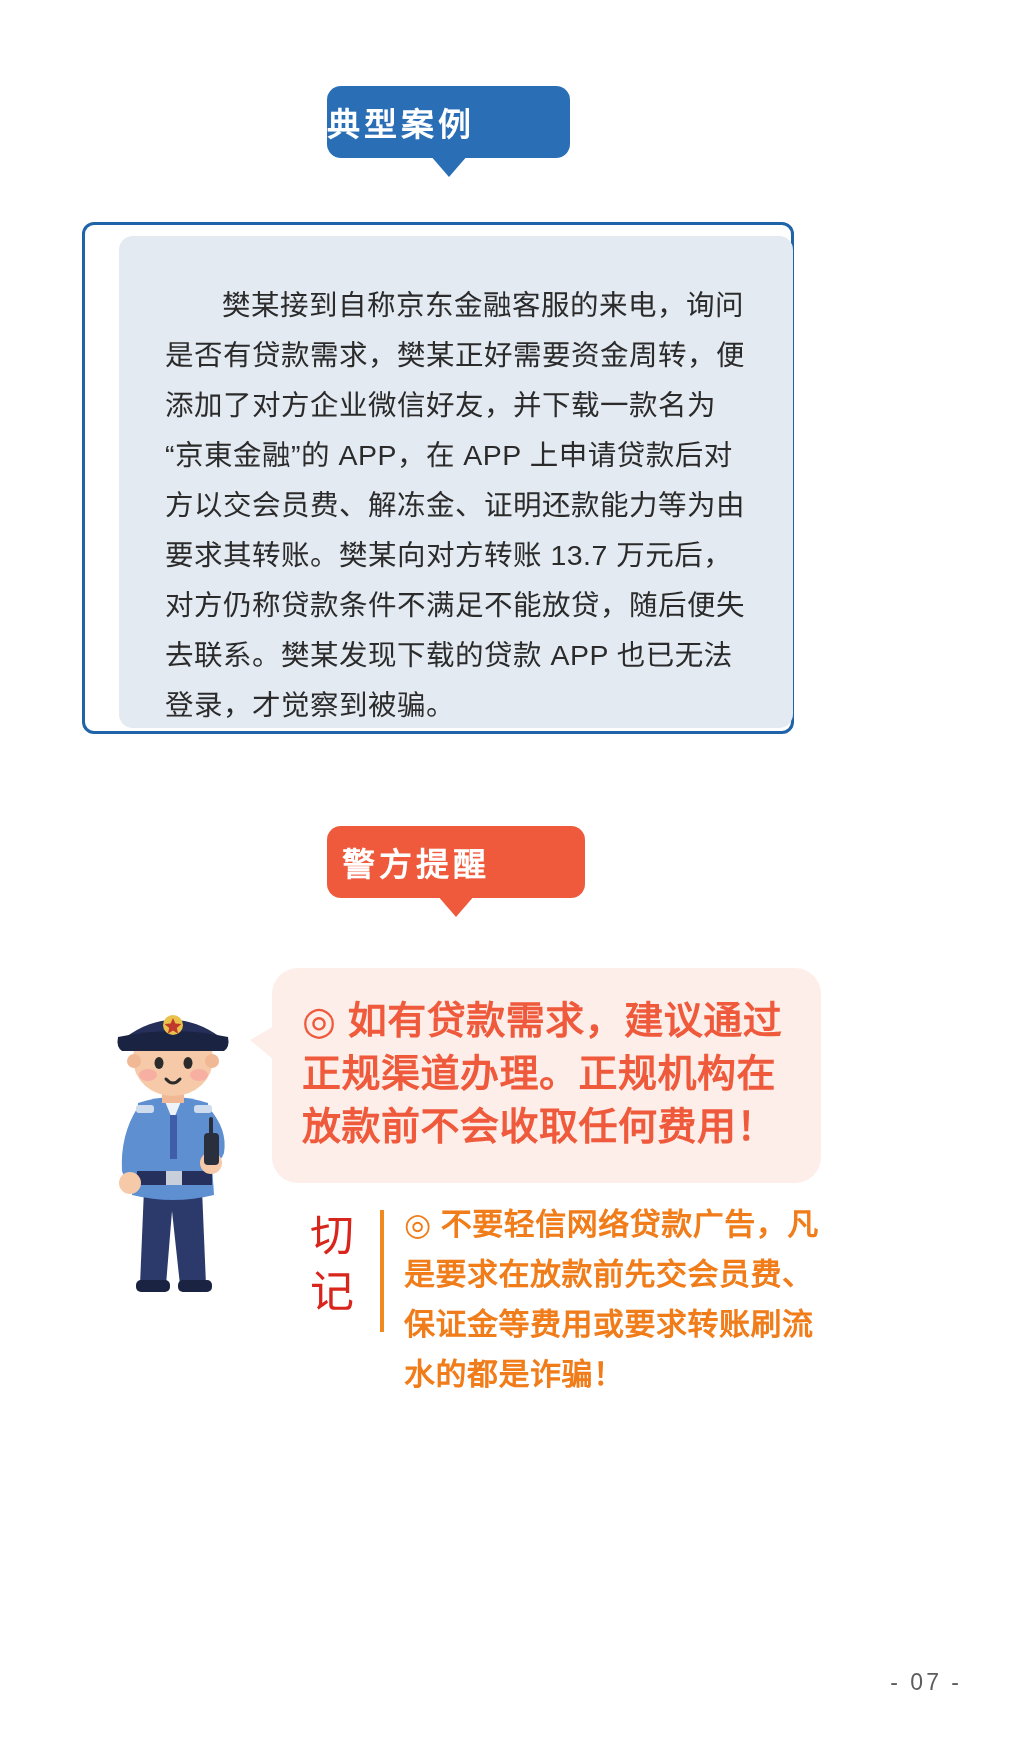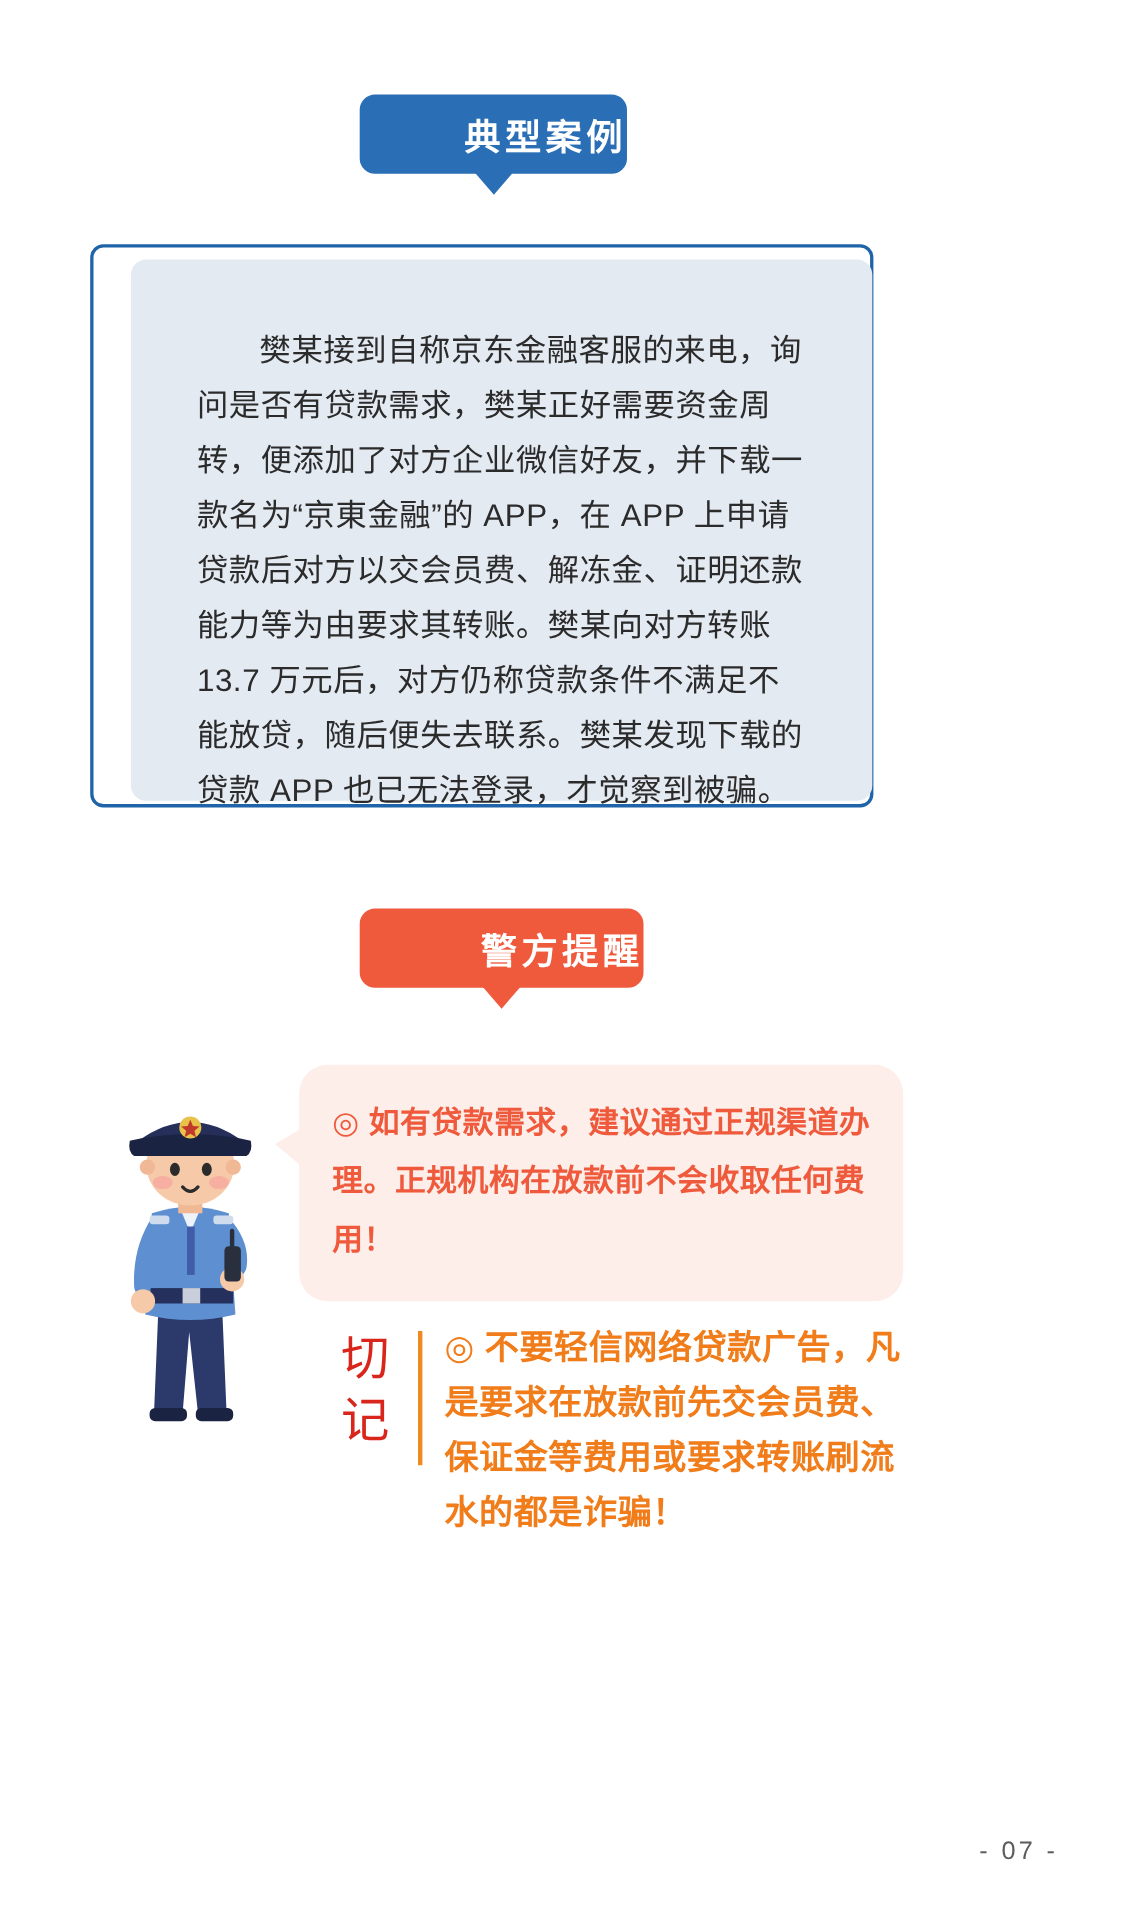--- a/index.html
+++ b/index.html
@@ -21,21 +21,21 @@
     width: 1024px;
     height: 1748px;
   }
 
   
   .badge {
     position: absolute;
     border-radius: 14px;
     display: flex;
     align-items: center;
-    justify-content: flex-end;
+    justify-content: flex-start;
     color: #ffffff;
     font-weight: bold;
     letter-spacing: 4px;
     font-size: 33px;
     font-family: "DejaVu Serif", "Liberation Serif", serif;
   }
   .badge .pointer {
     position: absolute;
     bottom: -19px;
     left: 50%;
@@ -89,21 +89,21 @@
     left: 37px;
     top: 14px;
     width: 674px;
     height: 492px;
     background: #e4eaf2;
     border-radius: 14px;
     box-sizing: border-box;
     padding: 42px 44px 0 44px;
   }
   #case-frame .panel p {
-    margin: 16px;
+    margin: 2px;
     font-size: 28.5px;
     line-height: 50px;
     color: #2b2b2b;
     text-indent: 2em;
     letter-spacing: 0.5px;
     font-family: "Liberation Sans", "DejaVu Sans", sans-serif;
   }
 
   
   #officer {
@@ -132,21 +132,21 @@
     top: 58px;
     width: 0;
     height: 0;
     border-top: 14px solid transparent;
     border-bottom: 20px solid transparent;
     border-right: 24px solid #fdeee9;
   }
   #tip-bubble p {
     margin: 0;
     color: #ef5a3c;
-    font-size: 28px;
+    font-size: 39px;
     line-height: 53px;
     font-weight: bold;
     letter-spacing: 0.5px;
   }
   #remember-label {
     position: absolute;
     left: 295px;
     top: 1208px;
     width: 74px;
     color: #d9261c;

